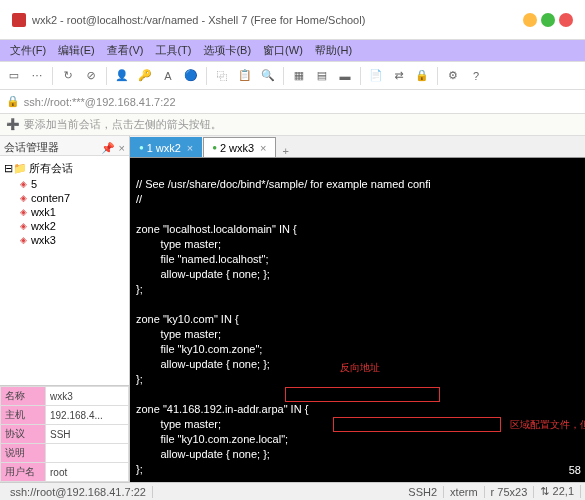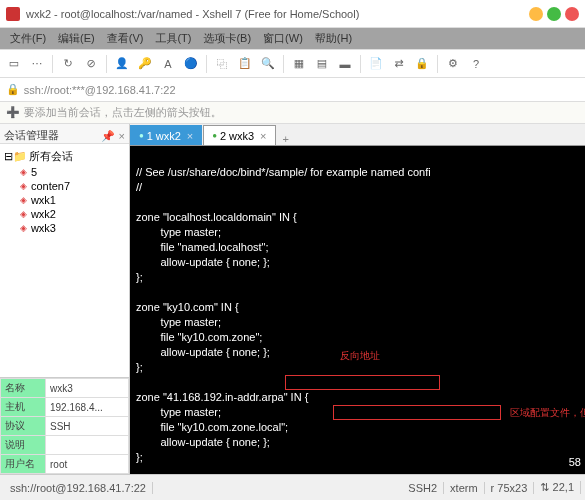--- a/index.html
+++ b/index.html
@@ -1,58 +1,58 @@
 <!DOCTYPE html>
 <html><head>
 <meta charset="utf-8">
 <style>
 *{margin:0;padding:0;box-sizing:border-box;font-family:"Microsoft YaHei",Arial,sans-serif;font-size:11px}
 body{background:#f0f0f0;width:585px;height:500px;overflow:hidden;display:flex;flex-direction:column}
-.titlebar{background:#fff;height:28px;display:flex;align-items:center;padding:0 6px;border-bottom:1px solid #ddd}
+.titlebar{background:#fff;height:40px;display:flex;align-items:center;padding:0 12px;border-bottom:1px solid #ddd}
 .titlebar .logo{width:14px;height:14px;background:#c33;border-radius:2px;margin-right:6px}
 .titlebar .title{color:#555;flex:1}
 .titlebar .winbtn{width:14px;height:14px;border-radius:50%;margin-left:4px}
-.menubar{background:#a3a3a3;height:22px;display:flex;align-items:center;padding:0 4px;border-bottom:1px solid #ddd}
+.menubar{background:#c4b5fd;height:22px;display:flex;align-items:center;padding:0 4px;border-bottom:1px solid #ddd}
 .menubar span{padding:2px 6px;color:#333;cursor:pointer}
 .toolbar{background:#fff;height:28px;display:flex;align-items:center;padding:0 4px;gap:3px;border-bottom:1px solid #ddd}
 .tbtn{width:20px;height:20px;display:flex;align-items:center;justify-content:center;color:#666;cursor:pointer;border-radius:2px}
 .tsep{width:1px;height:18px;background:#ddd;margin:0 2px}
 .addrbar{background:#fff;height:24px;display:flex;align-items:center;padding:0 6px;border-bottom:1px solid #ddd;color:#888}
 .lock{color:#e8a23a;margin-right:4px}
 .hint{background:#fafaf6;height:22px;display:flex;align-items:center;padding:0 6px;border-bottom:1px solid #ddd;color:#999;font-size:10px}
 .hint .plus{color:#6a6;margin-right:4px}
 .main{flex:1;display:flex;overflow:hidden}
 .sidebar{width:130px;background:#fff;border-right:1px solid #ccc;display:flex;flex-direction:column}
 .side-title{height:20px;display:flex;align-items:flex-end;padding:0 4px;border-bottom:1px solid #ddd;color:#333;background:#f7f7f7}
 .side-title .pin{margin-left:auto;color:#888}
 .tree{flex:1;padding:4px 2px;overflow:auto}
 .tree-root{display:flex;align-items:center;padding:1px 2px}
 .tree-root .fico{color:#e8c860;margin-right:2px}
 .tree-item{display:flex;align-items:center;padding:1px 2px 1px 18px;cursor:pointer}
 .tree-item .dot{color:#d44;margin-right:4px;font-size:9px}
 .props{border-top:1px solid #ccc}
 .props table{width:100%;border-collapse:collapse}
 .props td{border:1px solid #ddd;padding:2px 4px;font-size:10px;color:#444}
-.props td:first-child{background:#86efac;width:45px}
+.props td:first-child{background:#f9a8d4;width:45px}
 .content{flex:1;display:flex;flex-direction:column;background:#fff}
 .tabs{height:22px;display:flex;align-items:flex-end;background:#f0f0f0;border-bottom:1px solid #999}
 .tab{height:20px;padding:0 8px;display:flex;align-items:center;background:#fff;border:1px solid #999;border-bottom:none;margin-right:1px;cursor:pointer;font-size:10px}
 .tab.active{background:#3b99d8;color:#fff;border-color:#3b99d8}
 .tab .tdot{color:#4a4;margin-right:3px;font-size:8px}
 .tab.active .tdot{color:#afe}
 .tab .x{margin-left:6px;color:#888}
 .tab.active .x{color:#cde}
 .tabadd{padding:0 6px;color:#888;cursor:pointer}
 .term{flex:1;background:#000;color:#fff;font-family:Consolas,monospace;font-size:12px;padding:4px 6px;overflow:hidden;white-space:pre;line-height:15px;position:relative}
 .term .box1{position:absolute;border:1px solid #d33;left:155px;top:229px;width:155px;height:15px}
 .term .box2{position:absolute;border:1px solid #d33;left:203px;top:259px;width:168px;height:15px}
 .term .lbl1{position:absolute;color:#d33;left:210px;top:202px;font-size:10px}
 .term .lbl2{position:absolute;color:#d33;left:380px;top:259px;font-size:10px}
 .term .grn{color:#3c3}
-.statusbar{height:26px;background:#f0f0f0;border-top:1px solid #ccc;display:flex;align-items:center;padding:0 4px;font-size:10px;color:#555}
+.statusbar{height:18px;background:#f0f0f0;border-top:1px solid #ccc;display:flex;align-items:center;padding:0 4px;font-size:10px;color:#555}
 .statusbar .sseg{padding:0 6px;border-right:1px solid #ccc}
 .statusbar .spacer{flex:1}
 </style>
 </head>
 <body>
 
 <div class="titlebar">
   <div class="logo"></div>
   <div class="title">wxk2 - root@localhost:/var/named - Xshell 7 (Free for Home/School)</div>
   <div class="winbtn" style="background:#fb4"></div>

